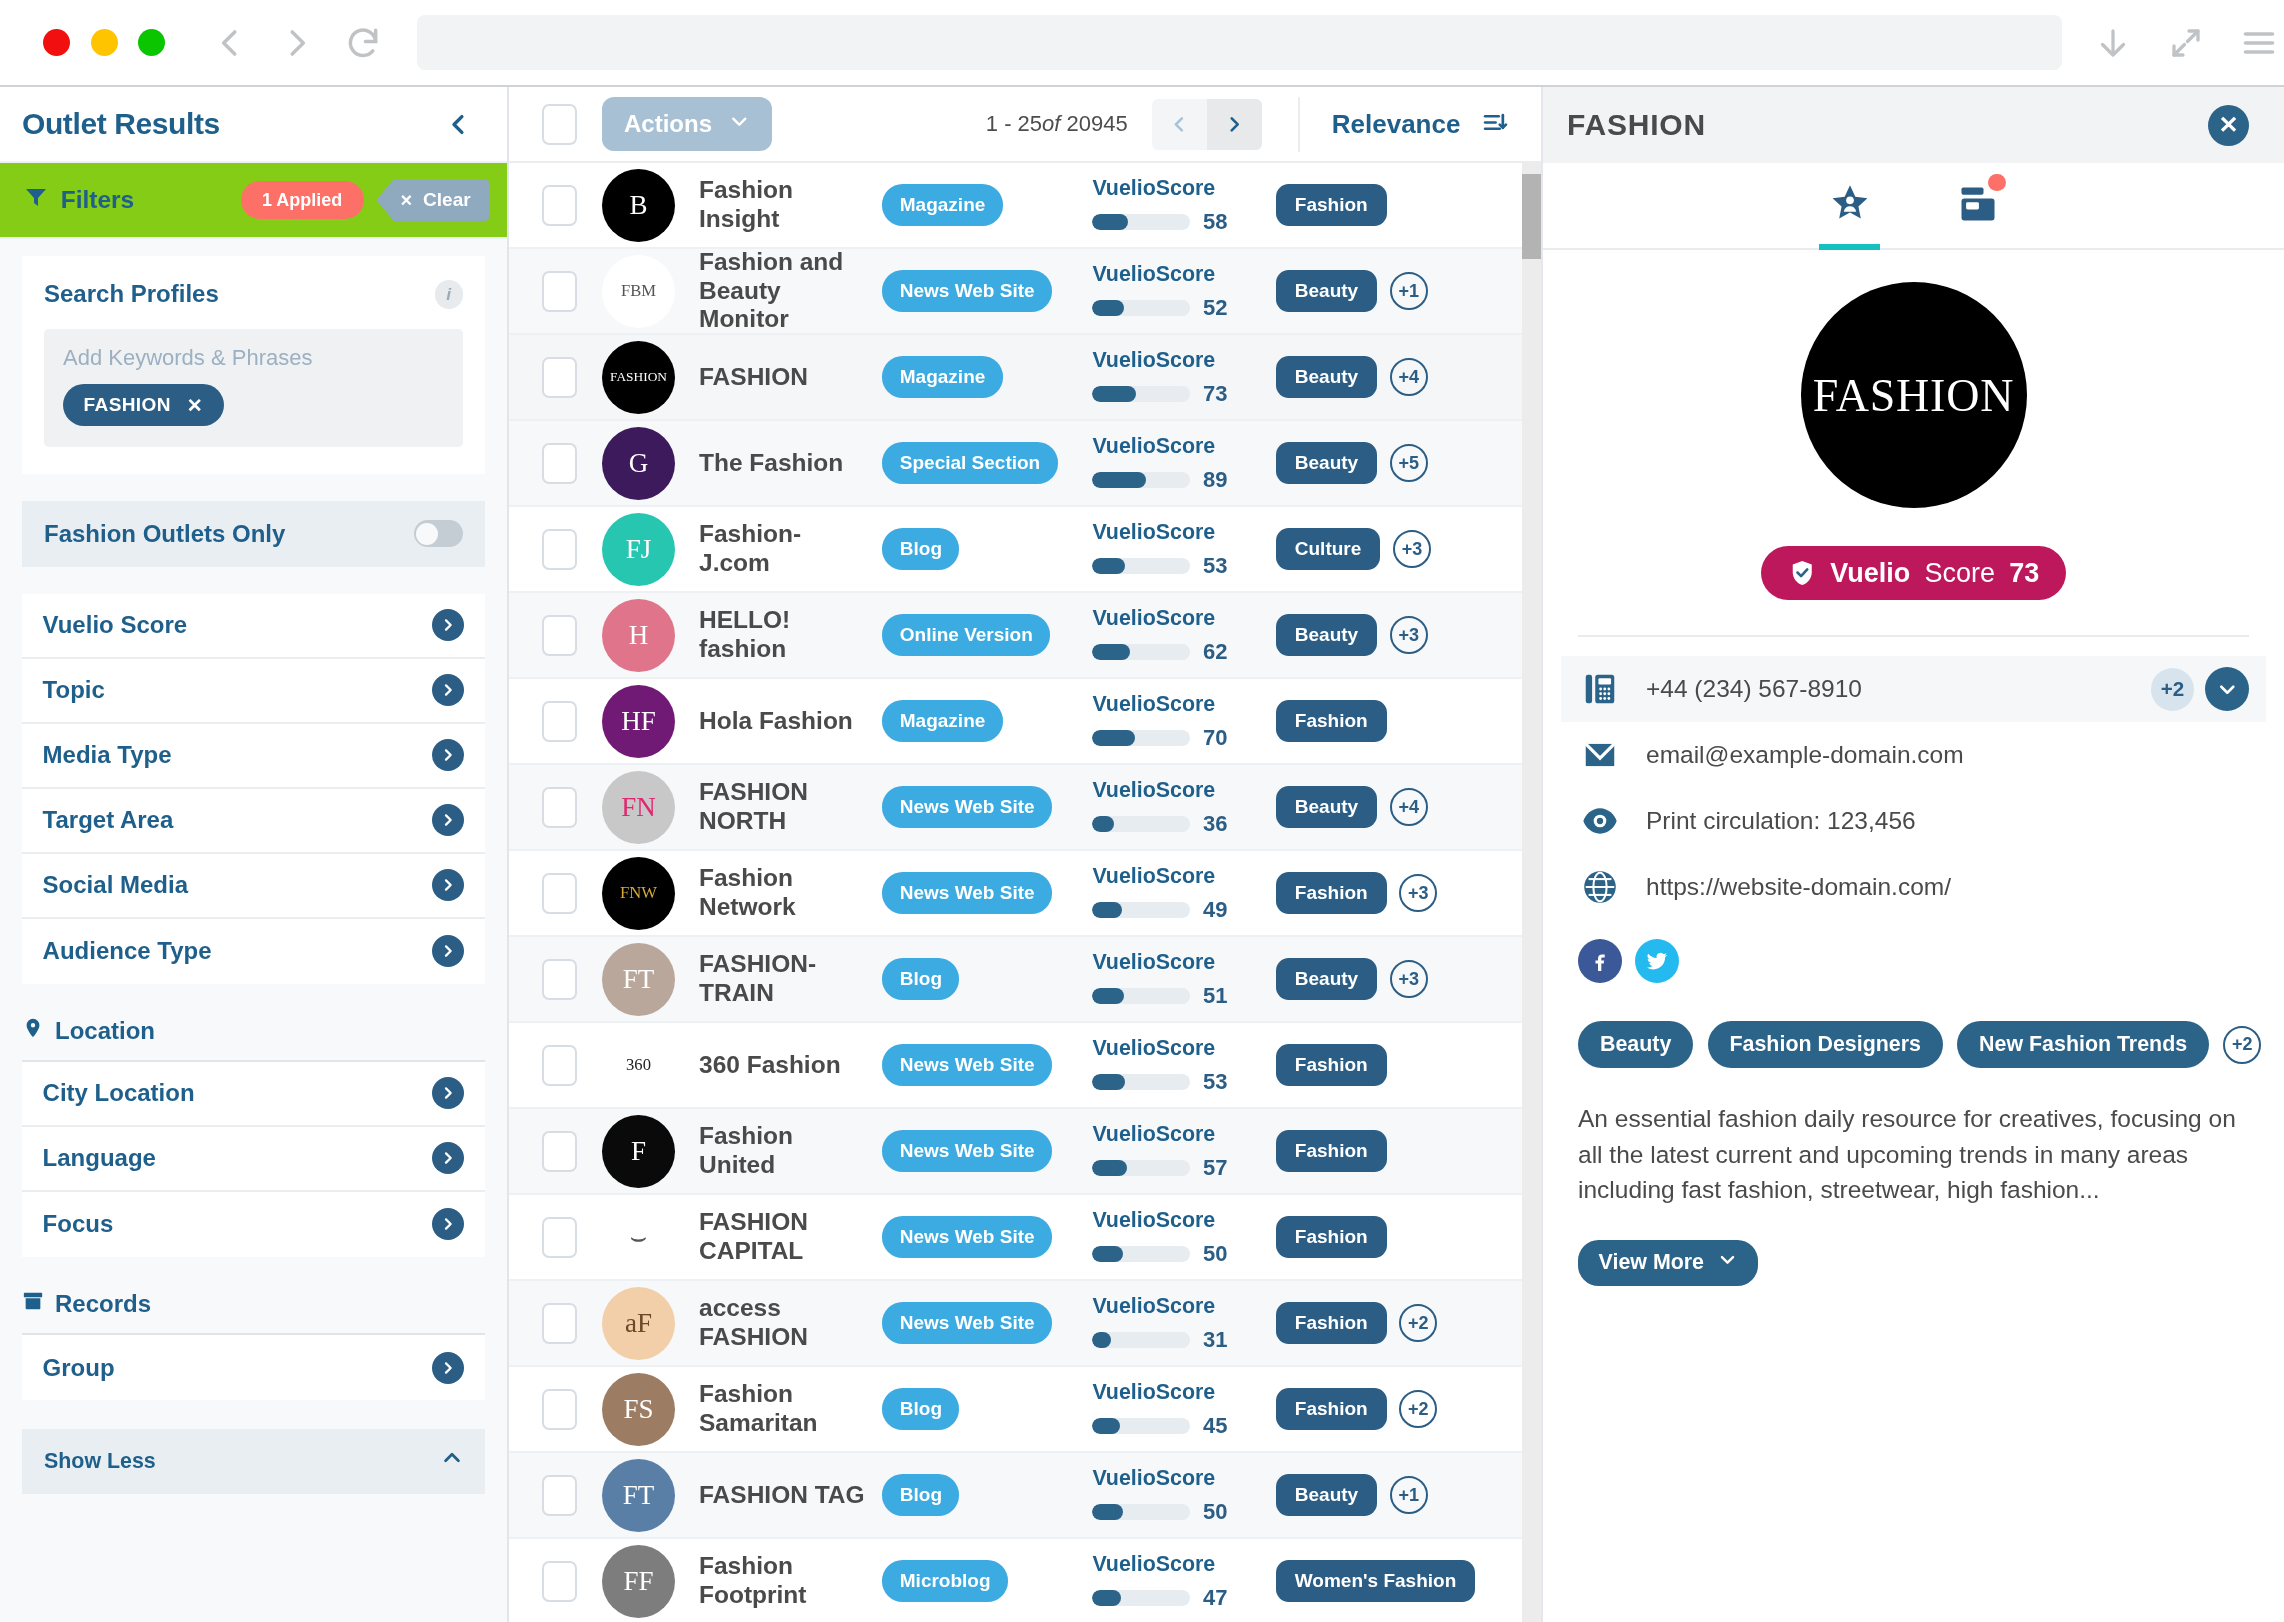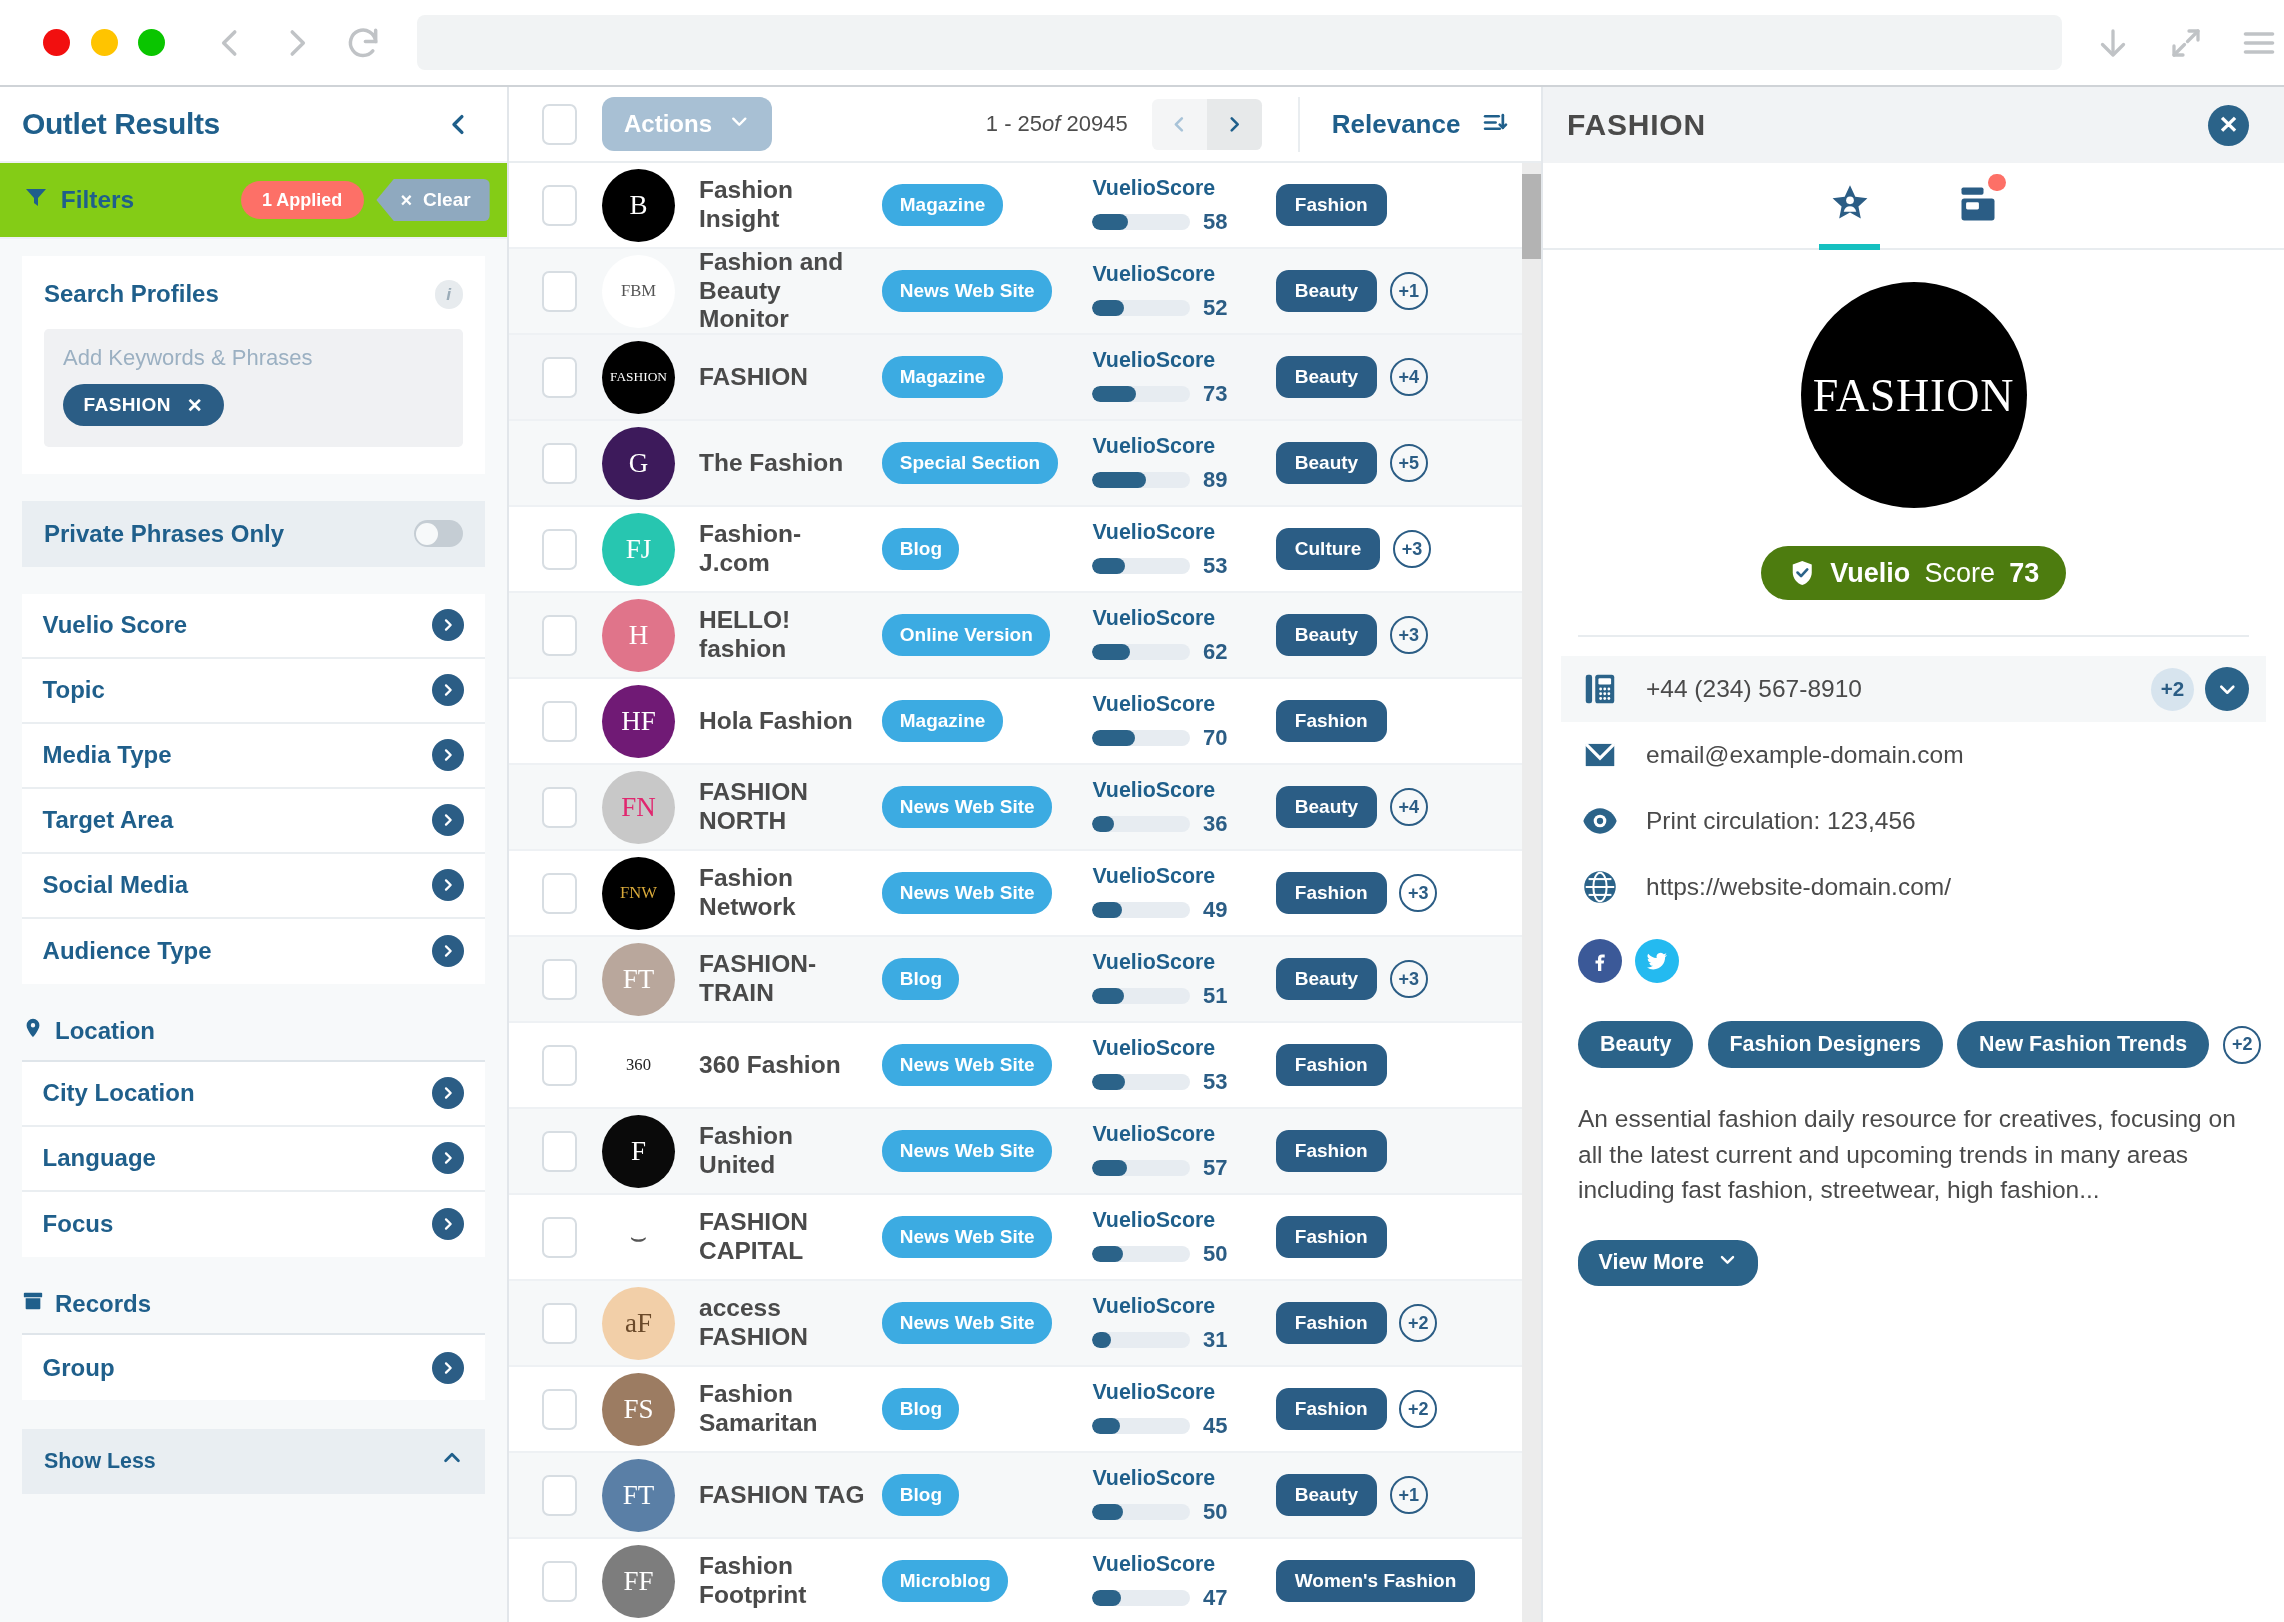--- a/index.html
+++ b/index.html
@@ -292,21 +292,21 @@
   }
   .dbody { flex: 1; padding: 0 35px; overflow: hidden; }
   .big-logo {
     width: 226px; height: 226px; border-radius: 50%; background: #000;
     margin: 32px auto 0 auto;
     display: flex; align-items: center; justify-content: center;
     color: #fff; font-family: "Liberation Serif", serif; font-size: 46px; letter-spacing: 0.8px;
   }
   .vuelio-pill {
     margin: 38px auto 0 auto; width: max-content;
-    background: #4d7c0f; color: #fff;
+    background: #be185d; color: #fff;
     font-size: 27px; padding: 11px 27px; border-radius: 32px;
     display: flex; align-items: center; gap: 14.2px;
   }
   .vuelio-pill .vs-shield svg { width: 28.5px; height: 32px; display: block; }
   .vuelio-pill b { font-weight: bold; }
   .vuelio-pill .thin { font-weight: normal; }
   .hr { margin-top: 35px; height: 2.4px; background: #e8ecef; }
 
   .contact-row { display: flex; align-items: center; min-height: 66px; gap: 24px; }
   .contact-row.hl { background: #f5f7f8; padding: 0 17.4px; margin: 19px -17.4px 0 -17.4px; }
@@ -437,21 +437,21 @@
           <div class="kw-box">
             <div class="kw-placeholder">Add Keywords &amp; Phrases</div>
             <span class="kw-chip">
               <span>FASHION</span>
               <span class="x">✕</span>
             </span>
           </div>
         </div>
 
         <div class="private-row">
-          <span class="private-label">Private Phrases Only</span>
+          <span class="private-label">Fashion Outlets Only</span>
           <span class="toggle"></span>
         </div>
 
         <div class="flist">
           <div class="frow">
             <span class="frow-label">Vuelio Score</span>
             <span class="chev-circle">
                 <svg viewBox="0 0 24 24" fill="none" stroke="currentColor" stroke-width="3.4" stroke-linecap="round" stroke-linejoin="round">
                   <polyline points="9 5 16 12 9 19"></polyline>
                 </svg>

